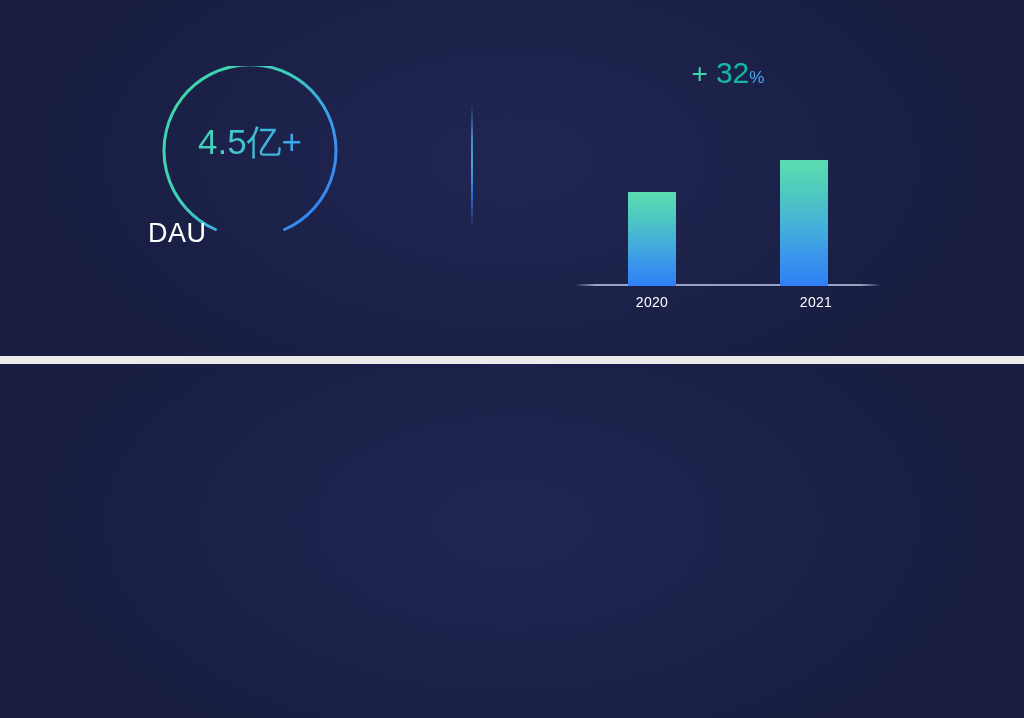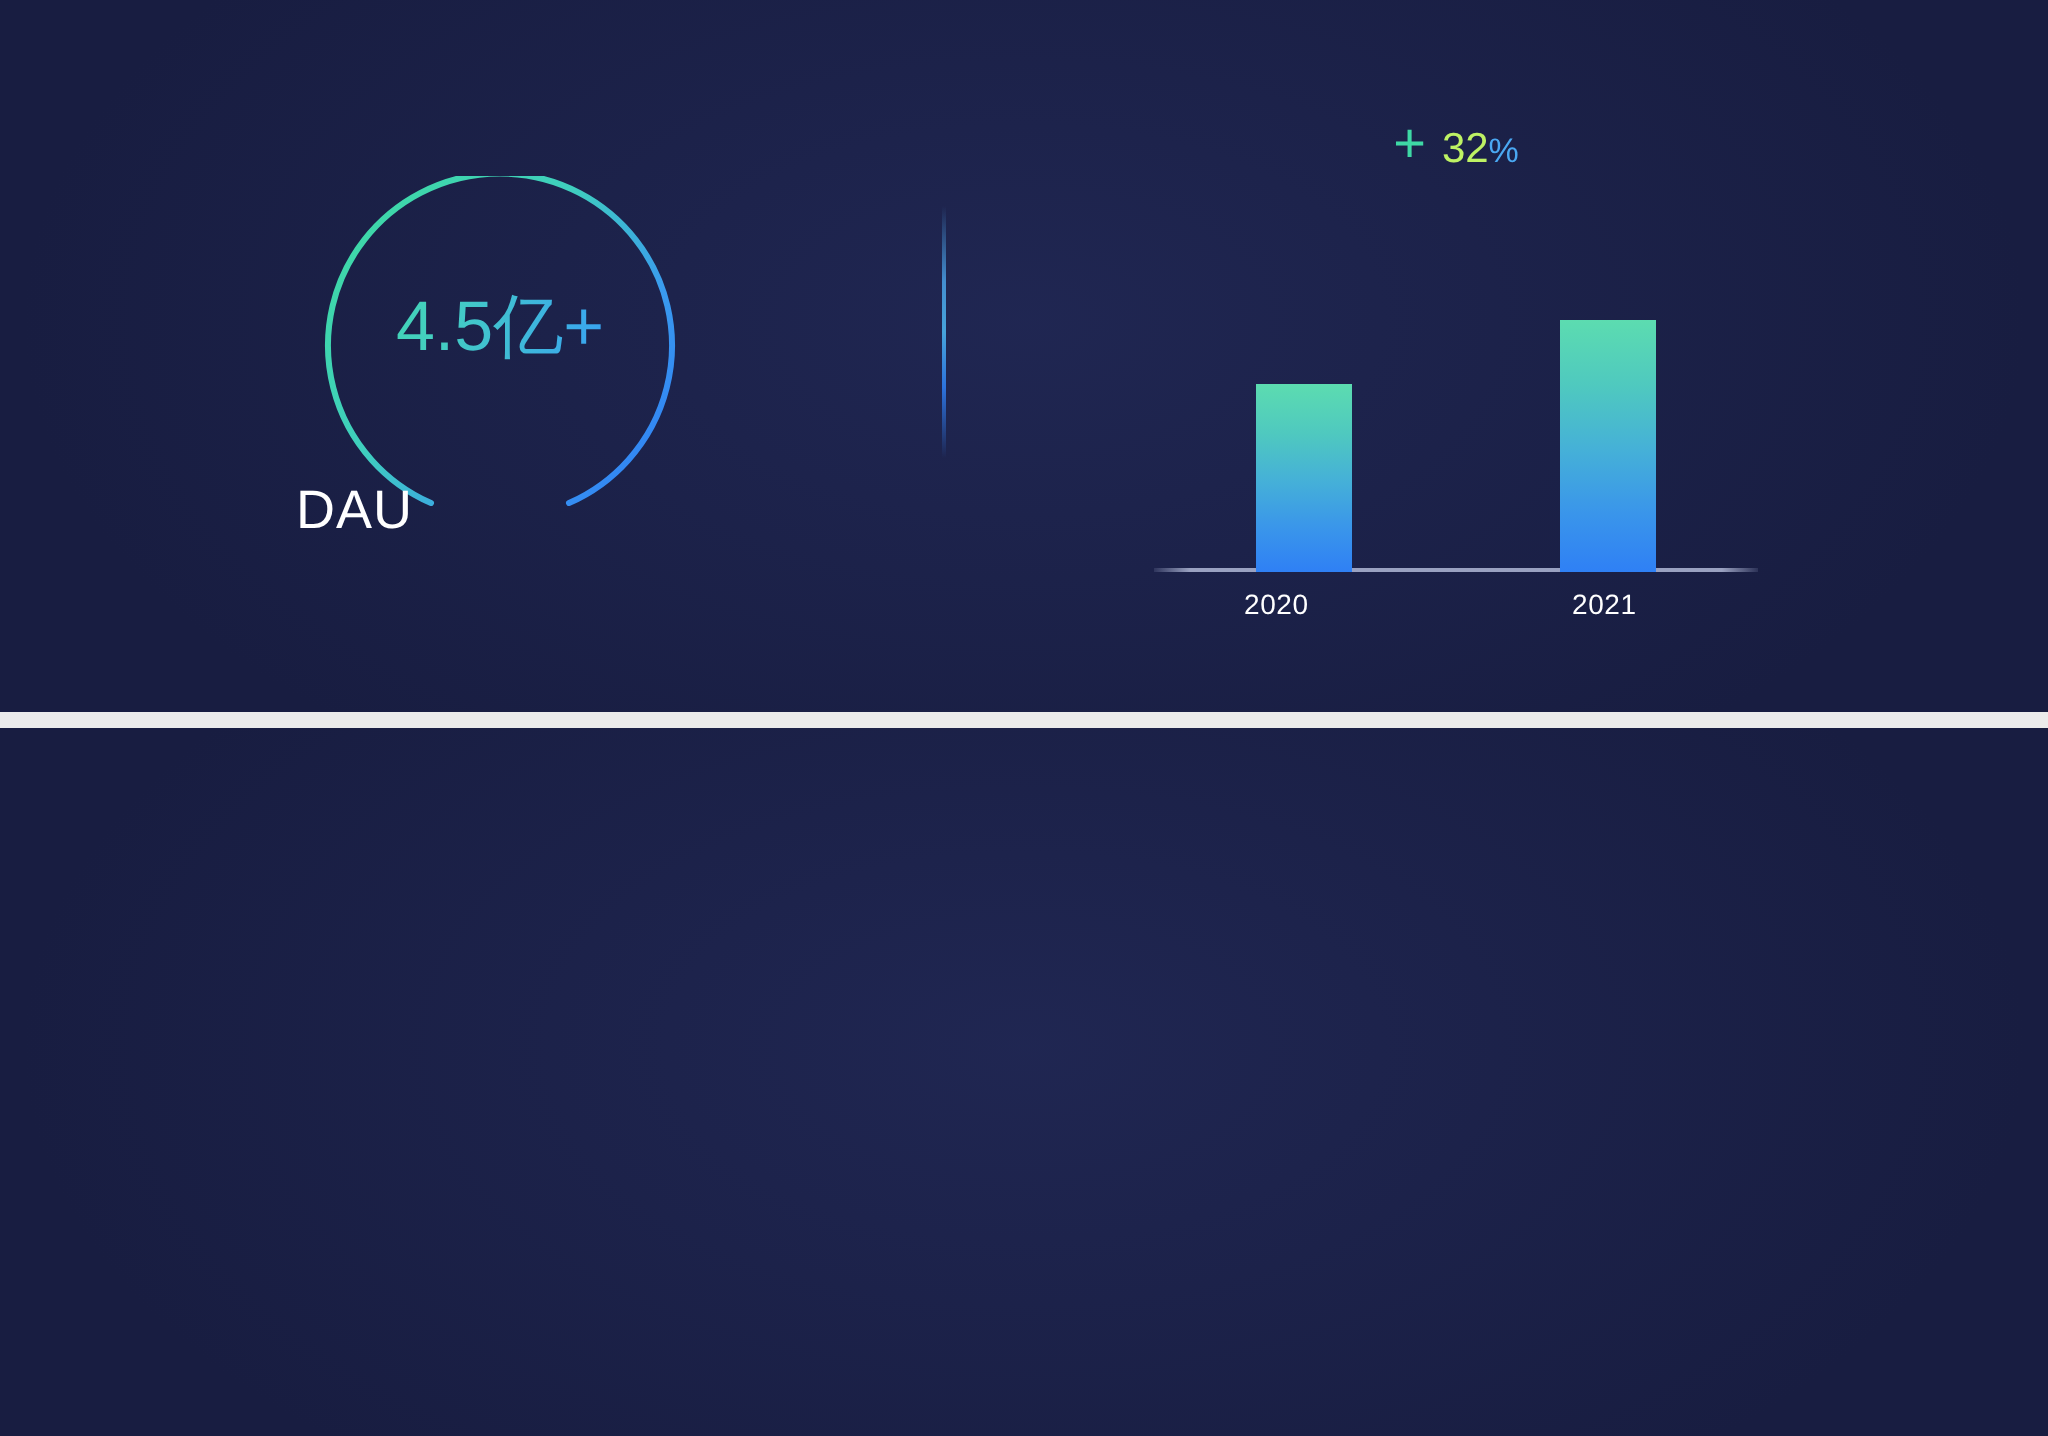--- a/index.html
+++ b/index.html
@@ -58,21 +58,21 @@
         rgba(73,170,225,0.95) 50%,
         rgba(47,128,245,0.85) 72%,
         rgba(47,128,245,0.00) 100%);
   }
   #vsep-top    { left: 471px; top: 103px; height: 126px; }
 
   
   #dau-block {
     position: absolute;
     left: 148px;
-    top: 88px;
+    top: 66px;
     width: 204px;
     height: 190px;
   }
   #dau-ring {
     position: absolute;
     left: 0; top: 0;
     width: 204px;
     height: 184px;
   }
   #dau-value {
@@ -111,22 +111,22 @@
     width: 100%;
     text-align: center;
     line-height: 1;
     white-space: nowrap;
   }
   .g-plus {
     color: #3ed8a5;
     font-size: 28px;
   }
   .g-num {
-    color: #bef264;
-    font-size: 21px;
+    color: #14b8a6;
+    font-size: 30px;
   }
   .g-pct {
     color: #4aa8f2;
     font-size: 17px;
   }
 
   .plot {
     position: absolute;
     left: 0;
     width: 100%;
@@ -141,20 +141,21 @@
         rgba(176,184,214,0.85) 6%,
         rgba(176,184,214,0.85) 94%,
         rgba(150,160,200,0.15) 100%);
   }
   .bar {
     position: absolute;
     background: linear-gradient(to bottom, #5cdcb0 0%, #4fc9bf 26%, #45b0d8 52%, #3a96ea 76%, #2f80f5 100%);
   }
   .bar-label {
     position: absolute;
+    text-align: center;
     color: #ffffff;
     white-space: nowrap;
   }
   .chart-top .bar-label { font-size: 14px; font-weight: 400; letter-spacing: 0.3px; }
 
   .chart-caption {
     position: absolute;
     left: 0;
     width: 100%;
     text-align: center;

